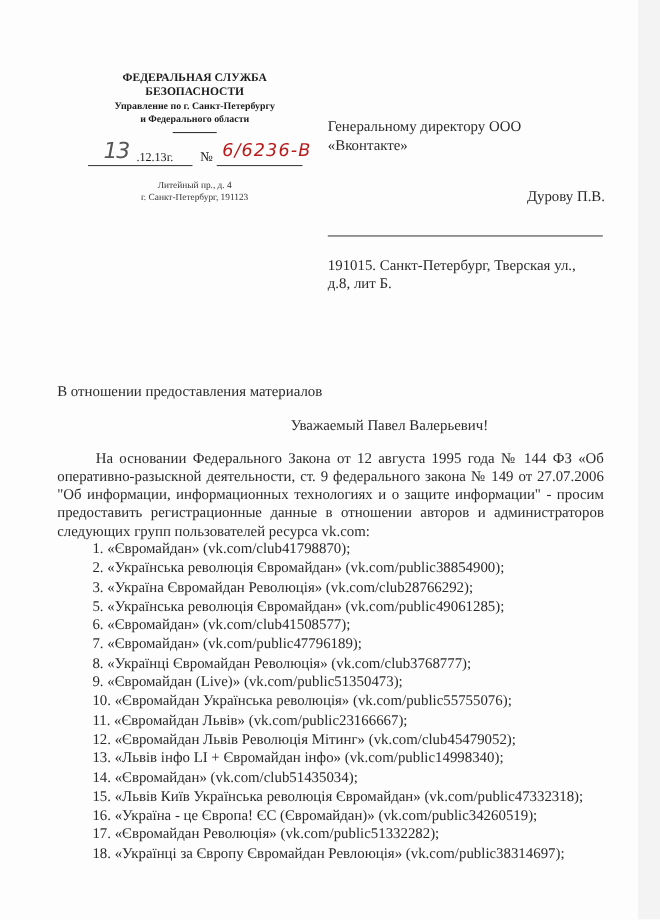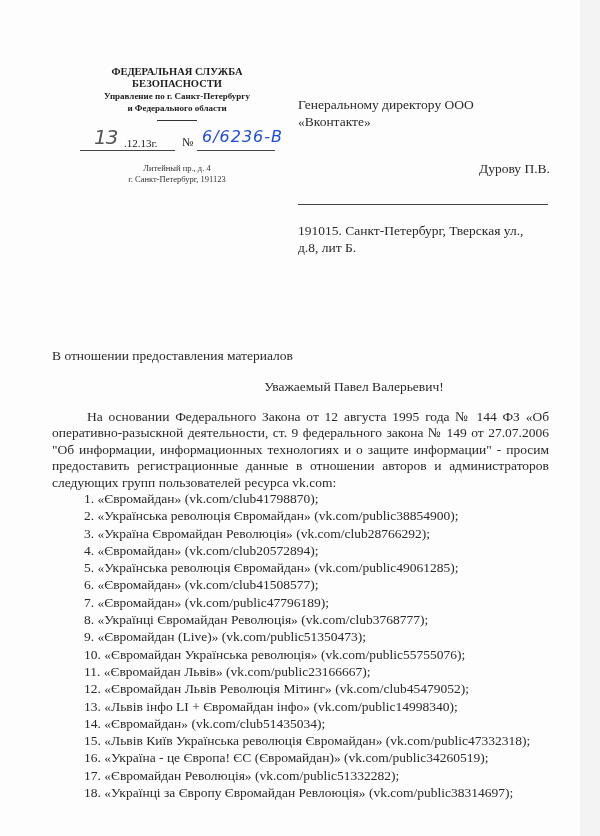--- a/index.html
+++ b/index.html
@@ -30,28 +30,28 @@
     }
     .reg-date {
       position: absolute; left: 62px; top: 12px; font-size: 11px;
     }
     .reg-no {
       position: absolute; left: 120px; top: 10px; font-size: 12px;
     }
     .reg-num {
       position: absolute; left: 140px; top: 2px;
       font-family: "DejaVu Sans", sans-serif; font-style: italic;
-      font-size: 16px; color: #1d4ed8; letter-spacing: 1px;
+      font-size: 16px; color: #b91c1c; letter-spacing: 1px;
     }
     .reg-underline1 { position: absolute; left: 18px; top: 25px; width: 95px; border-top: 1px solid #444; }
     .reg-underline2 { position: absolute; left: 135px; top: 25px; width: 78px; border-top: 1px solid #444; }
     .sender .addr { font-size: 8.5px; line-height: 11px; color: #333; margin-top: 8px; }
 
     .recipient {
-      position: absolute; left: 298px; top: 96px; width: 260px;
+      position: absolute; left: 298px; top: 106px; width: 260px;
       font-size: 13.5px; line-height: 17px;
     }
     .recipient .person {
       position: absolute; left: 0; top: 64px; width: 252px; text-align: right;
     }
     .recipient .line {
       position: absolute; left: 0; top: 108px; width: 250px; border-top: 1px solid #444;
     }
     .recipient .address {
       position: absolute; left: 0; top: 126px; width: 260px;
@@ -112,21 +112,20 @@
 </div>
 
 <div class="subject">В отношении предоставления материалов</div>
 <div class="salutation">Уважаемый Павел Валерьевич!</div>
 <div class="body-para">На основании Федерального Закона от 12 августа 1995 года № 144 ФЗ «Об оперативно-разыскной деятельности, ст. 9 федерального закона № 149 от 27.07.2006 "Об информации, информационных технологиях и о защите информации" - просим предоставить регистрационные данные в отношении авторов и администраторов следующих групп пользователей ресурса vk.com:</div>
 
 <ul class="list">
   <li>1. «Євромайдан» (vk.com/club41798870);</li>
   <li>2. «Українська революція Євромайдан» (vk.com/public38854900);</li>
   <li>3. «Україна Євромайдан Революція» (vk.com/club28766292);</li>
-  <li>4. «Євромайдан» (vk.com/club20572894);</li>
   <li>5. «Українська революція Євромайдан» (vk.com/public49061285);</li>
   <li>6. «Євромайдан» (vk.com/club41508577);</li>
   <li>7. «Євромайдан» (vk.com/public47796189);</li>
   <li>8. «Українці Євромайдан Революція» (vk.com/club3768777);</li>
   <li>9. «Євромайдан (Live)» (vk.com/public51350473);</li>
   <li>10. «Євромайдан Українська революція» (vk.com/public55755076);</li>
   <li>11. «Євромайдан Львів» (vk.com/public23166667);</li>
   <li>12. «Євромайдан Львів Революція Мітинг» (vk.com/club45479052);</li>
   <li>13. «Львів інфо LI + Євромайдан інфо» (vk.com/public14998340);</li>
   <li>14. «Євромайдан» (vk.com/club51435034);</li>

